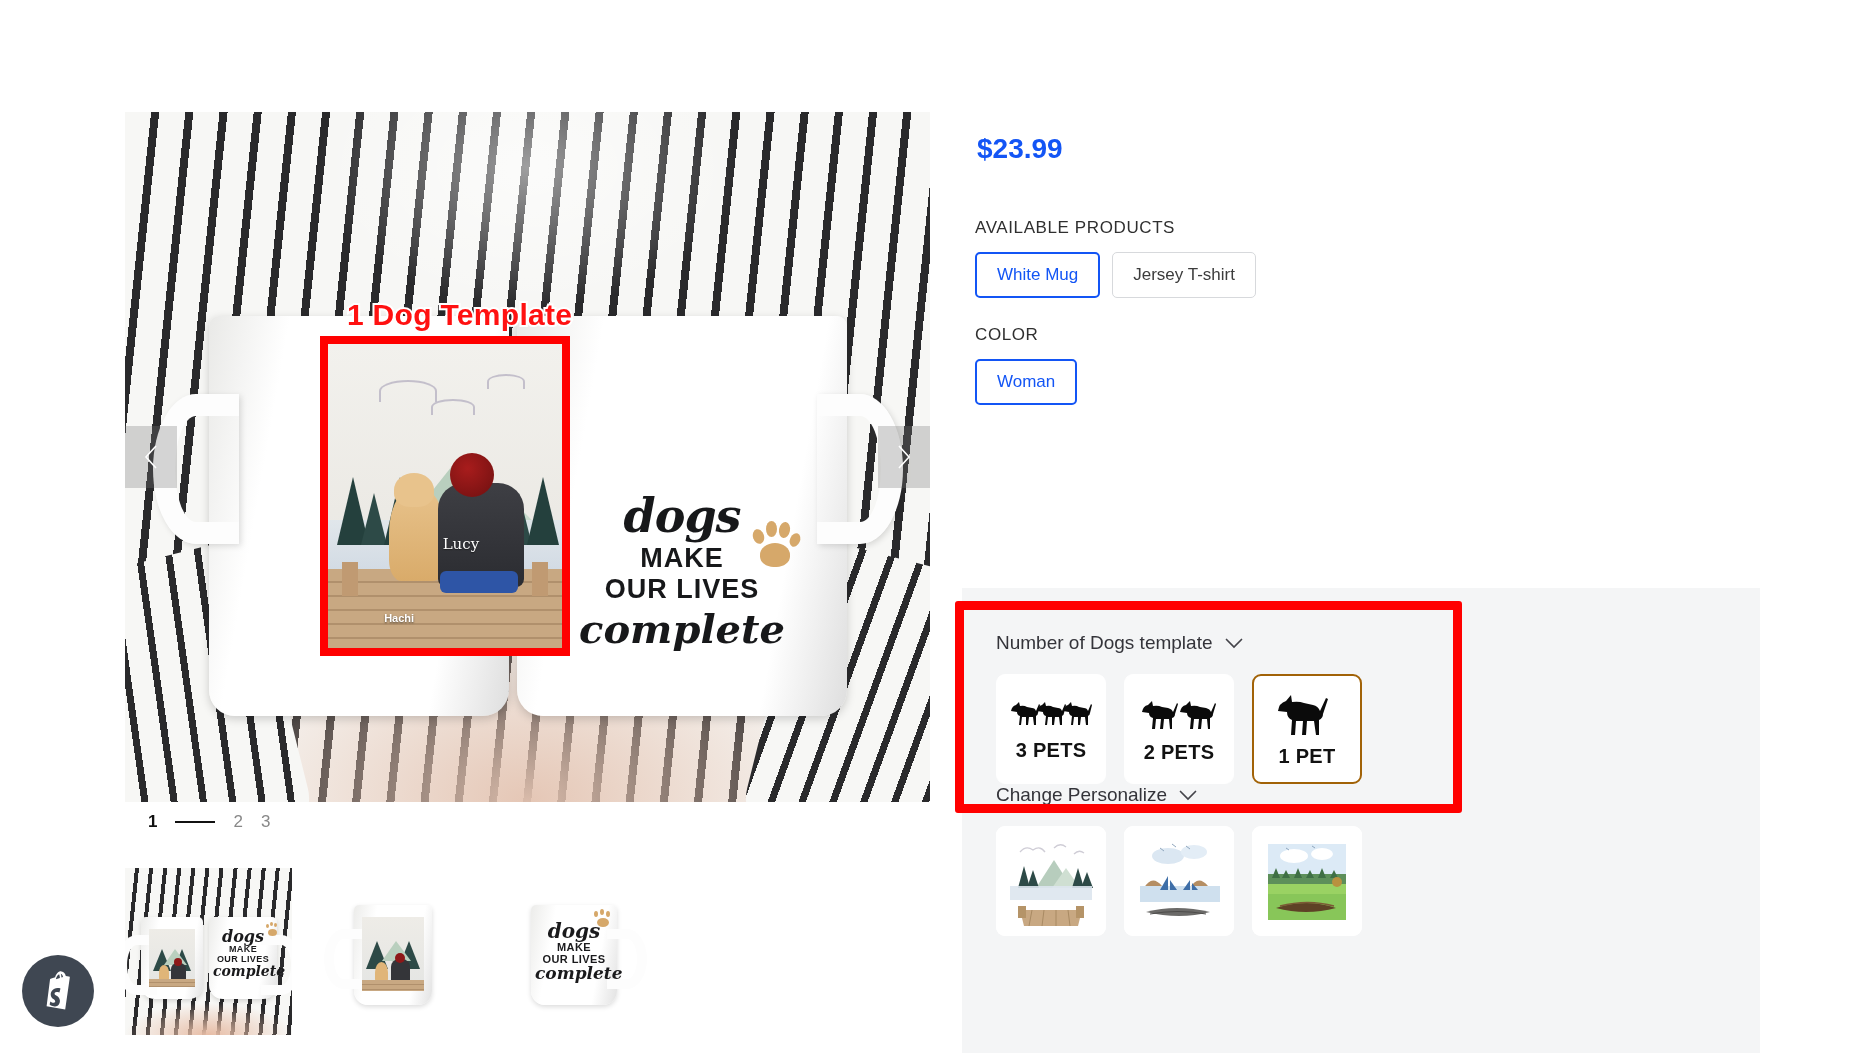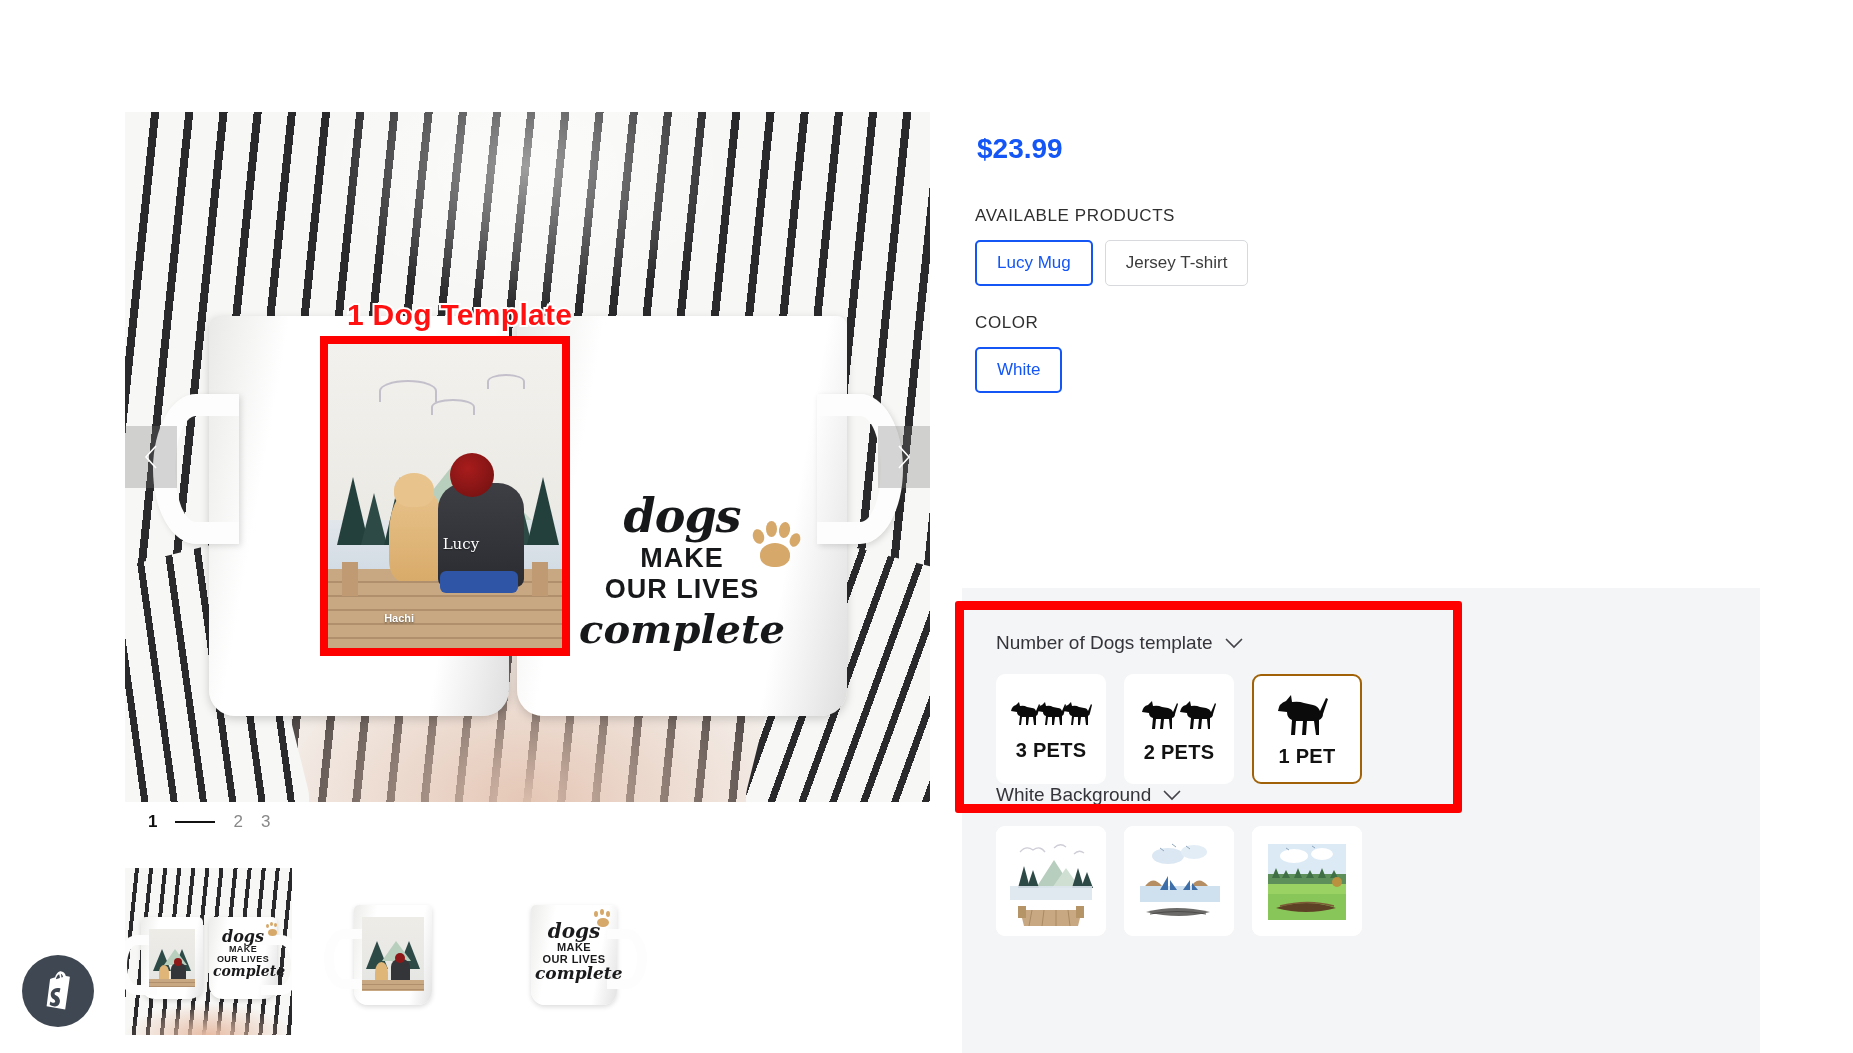--- a/index.html
+++ b/index.html
@@ -212,21 +212,21 @@
 
   .title {
     position:absolute; left:0; top: 52px; width: 820px;
     font-size: 40px; font-weight: 700; color: #363636; letter-spacing: -.3px;
   }
   .price {
     position:absolute; left:2px; top: 133px;
     font-size: 28px; font-weight: 700; color: #1355f5;
   }
 
-  .opt-group { position: absolute; left: 0; }
+  .opt-group { position: absolute; left: 0; margin-top: 12px; }
   .opt-label {
     font-size: 17px; color: #2f2f2f; letter-spacing: .6px; text-transform: uppercase;
     margin-bottom: 14px;
   }
   .opt-row { display: flex; gap: 12px; }
   .opt-btn {
     min-width: 86px; height: 46px; padding: 0 20px;
     border: 1px solid #d7d9dc; border-radius: 5px; background:#fff;
     display:flex; align-items:center; justify-content:center;
     font-size: 17px; color: #3c3c3c; cursor: pointer; white-space: nowrap;
@@ -440,29 +440,29 @@
     </div>
   </div>
 
   <div class="info">
 
     <div class="price">$23.99</div>
 
     <div class="opt-group" id="grp-products">
       <div class="opt-label">AVAILABLE PRODUCTS</div>
       <div class="opt-row">
-        <div class="opt-btn selected">Lucy Mug</div>
+        <div class="opt-btn selected">White Mug</div>
         <div class="opt-btn">Jersey T-shirt</div>
       </div>
     </div>
 
     <div class="opt-group" id="grp-color">
       <div class="opt-label">COLOR</div>
       <div class="opt-row">
-        <div class="opt-btn selected">White</div>
+        <div class="opt-btn selected">Woman</div>
       </div>
     </div>
 
 
     <div class="config-panel">
 
       <div id="sec-template">
         <div class="section-head">
           <span>Number of Dogs template</span>
           <span class="chev">
@@ -505,21 +505,21 @@
               </svg>
             </span>
             <span class="pet-label">1 PET</span>
           </div>
 
         </div>
       </div>
 
       <div id="sec-bg">
         <div class="section-head">
-          <span>White Background</span>
+          <span>Change Personalize</span>
           <span class="chev">
             <svg width="18" height="11" viewBox="0 0 18 11">
                 <path d="M1.5 1.5 L9 9 L16.5 1.5" fill="none" stroke="#44444a" stroke-width="1.7" stroke-linecap="round"></path>
               </svg>
           </span>
         </div>
         <div class="card-row">
 
           <div class="bg-card">
             <svg width="110" height="110" viewBox="0 0 110 110">

